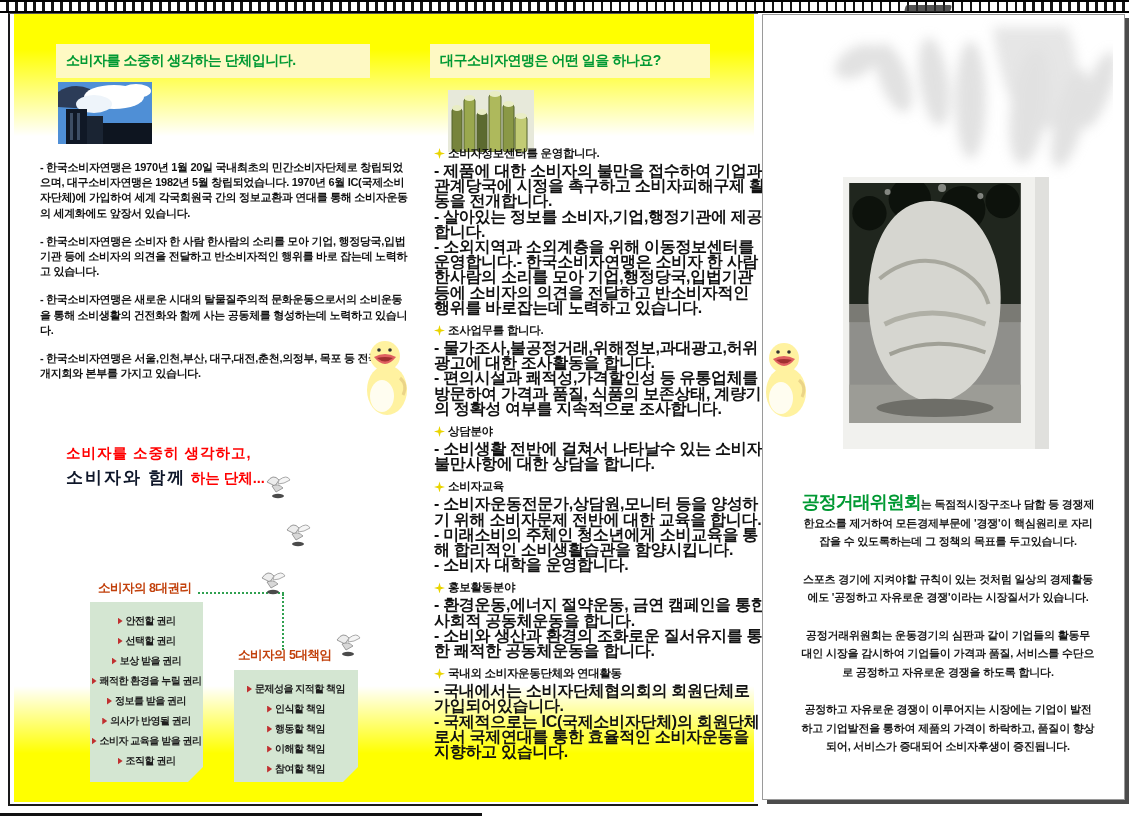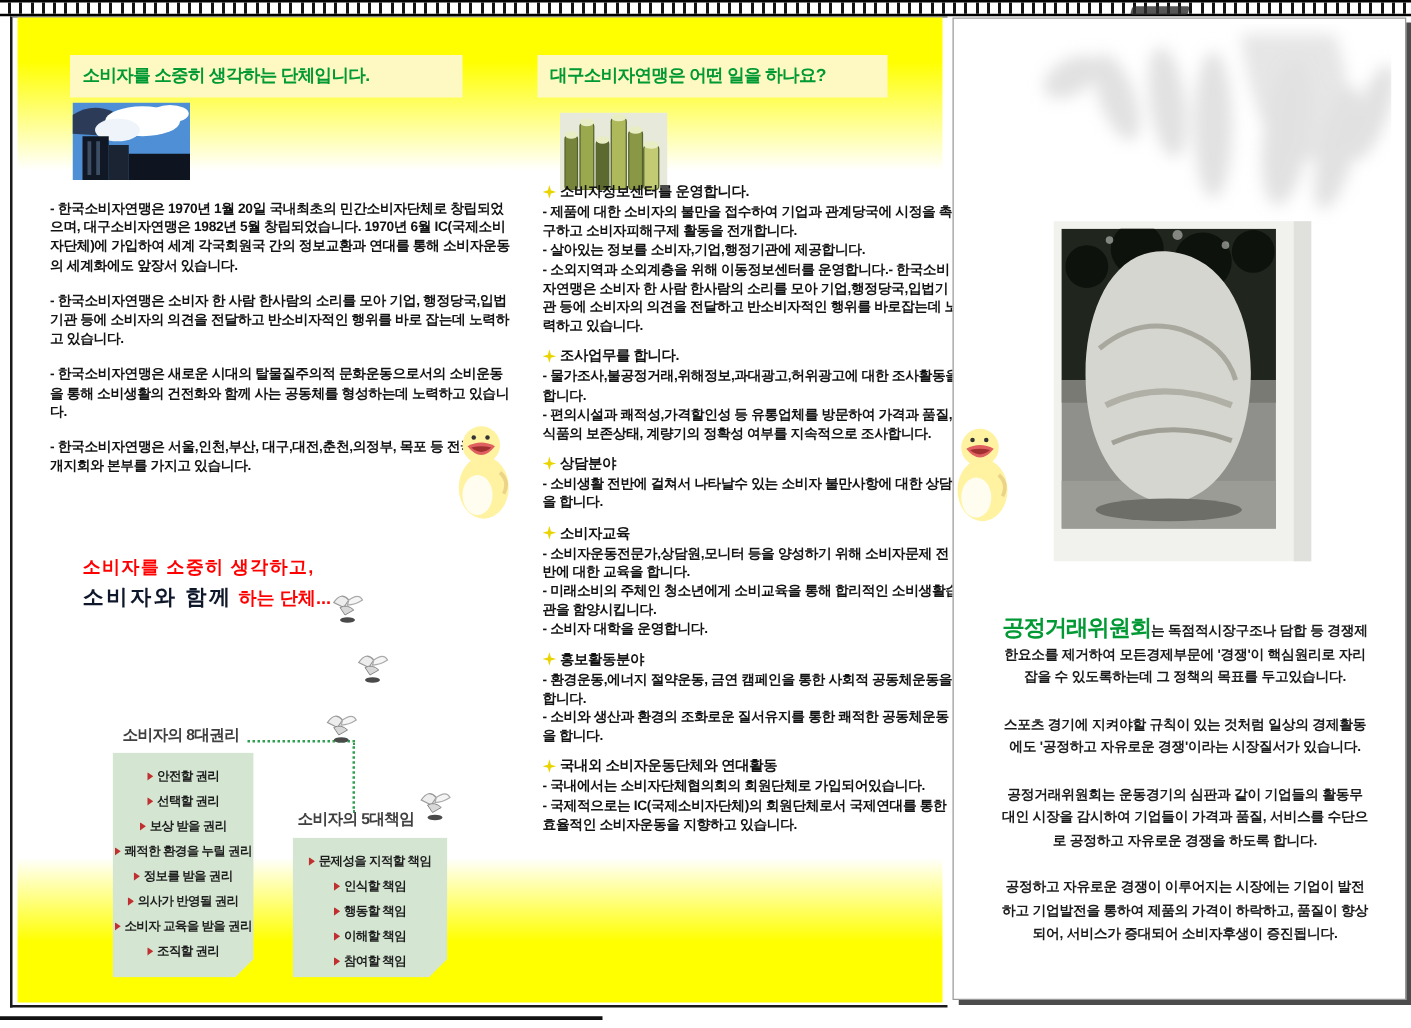--- a/index.html
+++ b/index.html
@@ -33,21 +33,21 @@
   .photo1 { position:absolute; left:48px; top:68px; width:94px; height:62px; }
   .col-left { position:absolute; left:30px; top:146px; width:368px; color:#121212; }
   .col-left p { font-size:11px; font-weight:bold; line-height:15.2px; letter-spacing:-0.3px; margin-bottom:13px; }
 
   .slogan { position:absolute; left:56px; top:430px; white-space:nowrap; }
   .slogan-l1 { color:#ff0000; font-size:14.5px; font-weight:bold; letter-spacing:1px; }
   .slogan-l2 { margin-top:3px; }
   .slogan-black { color:#0f172a; font-size:17px; font-weight:bold; font-family:"Liberation Serif", serif; letter-spacing:2px; }
   .slogan-red2 { color:#ff0000; font-size:14.5px; font-weight:bold; }
 
-  .list-title { position:absolute; color:#404040; font-size:12.5px; font-weight:bold; letter-spacing:-0.5px; }
+  .list-title { position:absolute; color:#c2410c; font-size:12.5px; font-weight:bold; letter-spacing:-0.5px; }
   .rights-title { left:88px; top:566px; }
   .duties-title { left:228px; top:633px; }
   .dot-h { position:absolute; left:188px; top:578px; width:86px; border-top:2px dotted #2fa050; }
   .dot-v { position:absolute; left:272px; top:580px; height:56px; border-left:2px dotted #2fa050; }
 
   .green-box { position:absolute; background:#d4e6d2; padding-top:9px;
     clip-path:polygon(0 0,100% 0,100% calc(100% - 15px),calc(100% - 15px) 100%,0 100%); }
   .rights-box { left:80px; top:588px; width:113px; height:180px; }
   .duties-box { left:224px; top:656px; width:124px; height:112px; }
   .g-item { display:flex; align-items:center; justify-content:center; height:20px;
@@ -55,21 +55,21 @@
   .tri { display:inline-block; width:5px; height:7px; background:#c03030; margin-right:3px; flex:0 0 auto;
     clip-path:polygon(0 0,100% 50%,0 100%); }
 
   
   .photo2 { position:absolute; left:438px; top:76px; width:86px; height:62px; }
   .col-mid { position:absolute; left:424px; top:132px; width:334px; color:#121212; }
   .m-section { margin-bottom:8px; }
   .m-head { display:flex; align-items:center; font-size:11.5px; font-weight:bold; letter-spacing:-0.3px; margin-bottom:2px; }
   .sparkle { display:inline-block; width:11px; height:11px; background:#e9d400; margin-right:3px; flex:0 0 auto;
     clip-path:polygon(50% 0%,61% 39%,100% 50%,61% 61%,50% 100%,39% 61%,0% 50%,39% 39%); }
-  .m-line { font-size:11px; font-weight:bold; line-height:15.2px; letter-spacing:-0.3px; }
+  .m-line { font-size:16px; font-weight:bold; line-height:15.2px; letter-spacing:-0.3px; }
 
   
   .hands { position:absolute; left:55px; top:4px; width:295px; height:238px; }
   .photo-mat { position:absolute; left:80px; top:162px; width:206px; height:272px; background:#f1f1ee; }
   .photo-mat .strip { position:absolute; right:0; top:0; width:14px; height:100%; background:#e0e0dd; }
   .photo3 { position:absolute; left:6px; top:6px; width:172px; height:240px; }
   .col-right { position:absolute; left:38px; top:478px; width:294px; color:#1a1a1a; }
   .col-right p { font-size:11px; font-weight:bold; line-height:18.5px; letter-spacing:-0.2px; margin-bottom:19px; }
   .lead-word { color:#009933; font-size:18px; font-weight:bold; letter-spacing:-1px; }
 

